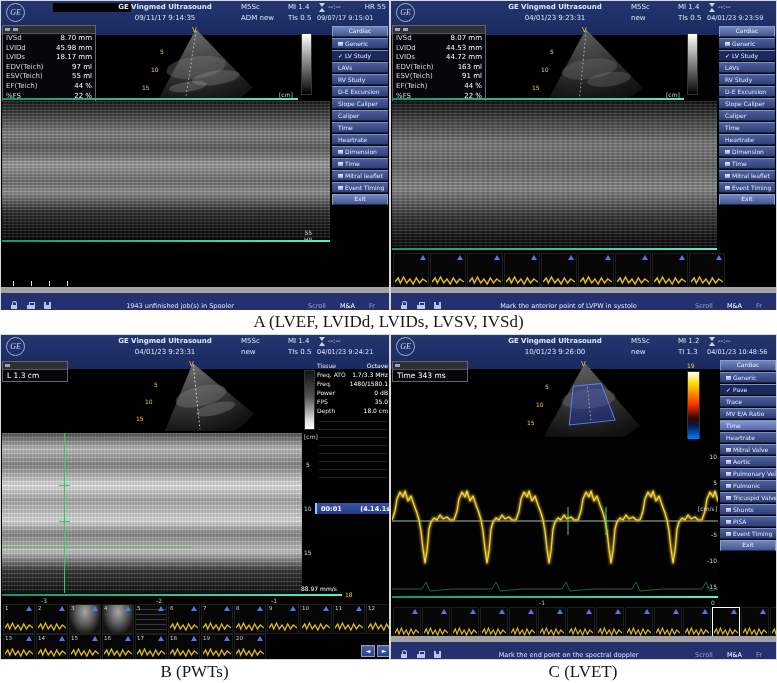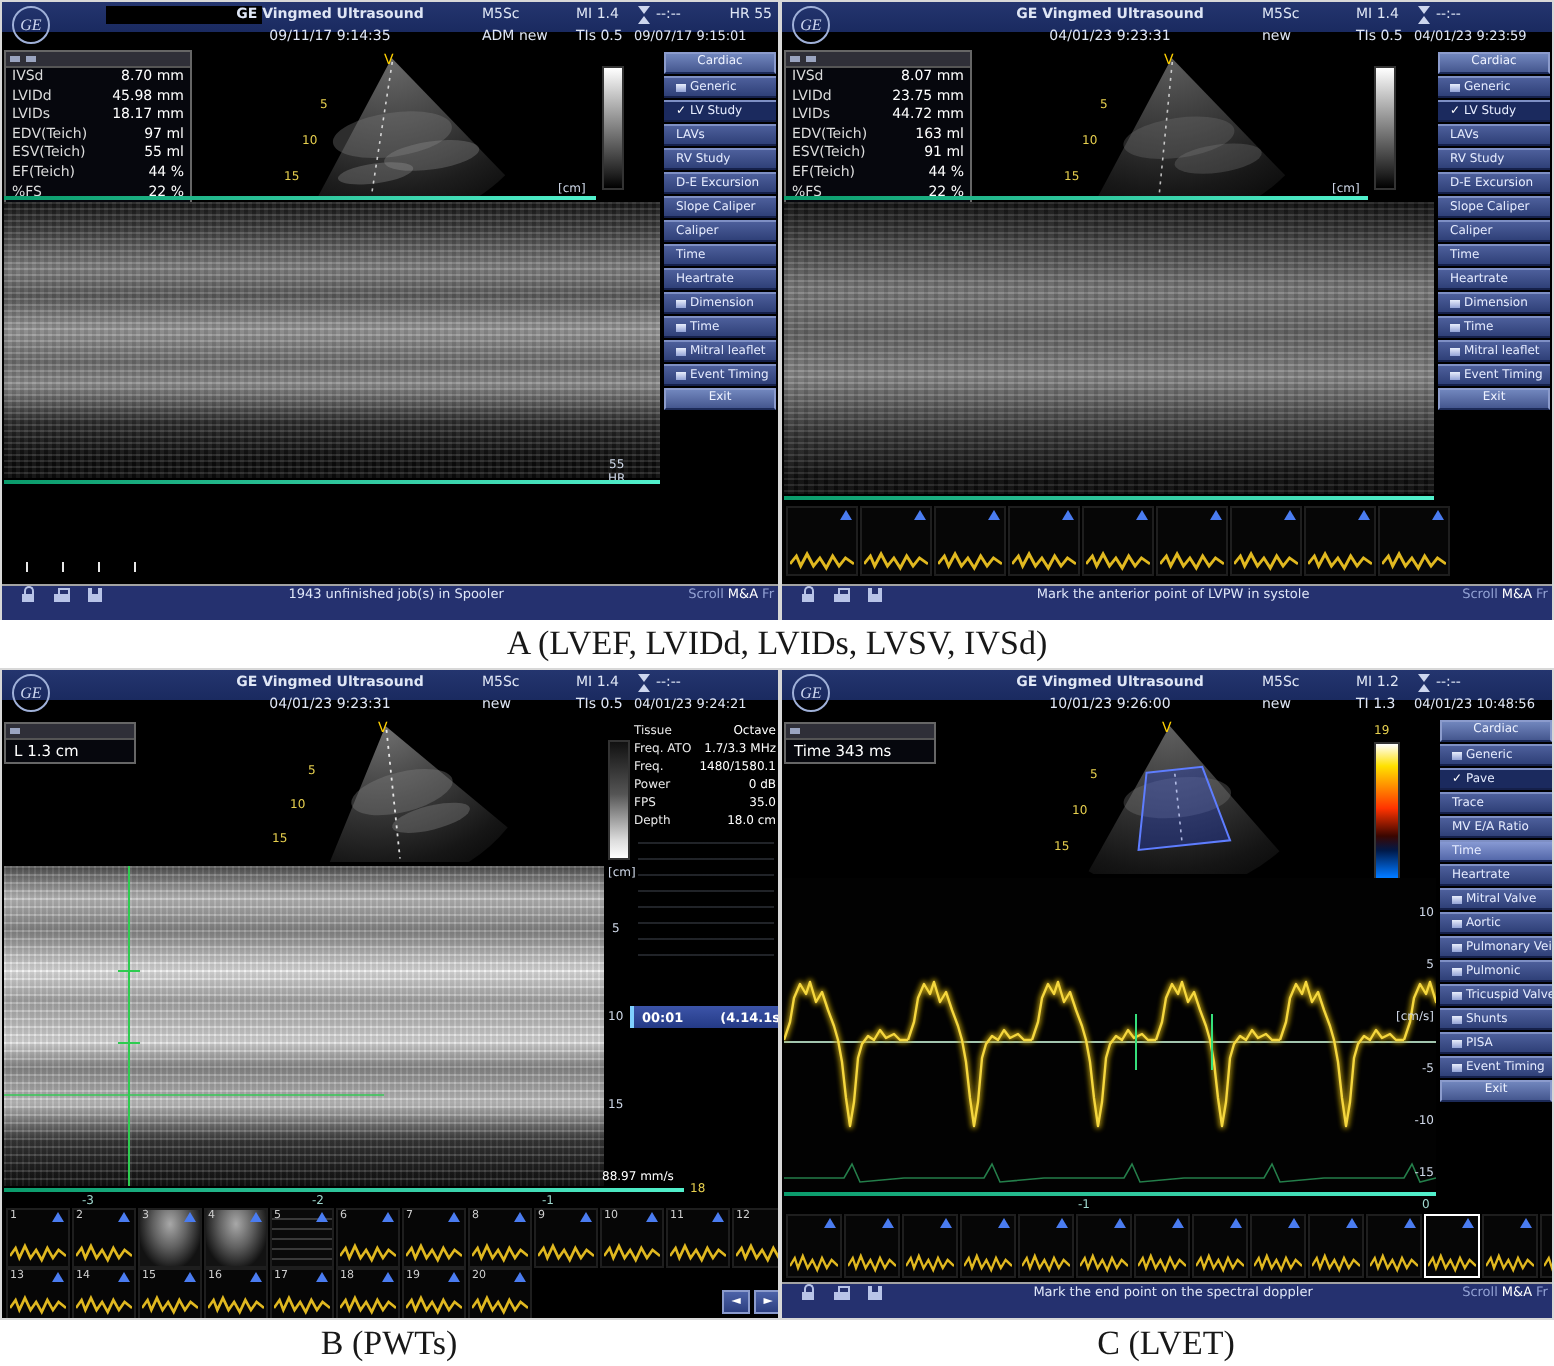--- a/index.html
+++ b/index.html
@@ -11,21 +11,21 @@
   #panel-a2{left:391px;top:1px;width:385px;height:309px;}
   #panel-b{left:1px;top:335px;width:388px;height:324px;}
   #panel-c{left:391px;top:335px;width:385px;height:324px;}
   .caption{position:absolute;background:#fff;color:#181818;text-align:center;
     font-family:"Liberation Serif",serif;font-size:17px;line-height:24px;}
   #cap-a{left:0;top:310px;width:777px;height:40px;}
   #cap-b{left:0;top:660px;width:389px;height:23px;}
   #cap-c{left:389px;top:660px;width:388px;height:23px;}
 
   
-  .hdr{position:absolute;left:0;top:0;right:0;height:15px;background:linear-gradient(180deg,#24356f,#1a2a60);
+  .hdr{position:absolute;left:0;top:0;right:0;height:34px;background:linear-gradient(180deg,#24356f,#1a2a60);
     color:#dfe6f5;font-size:7px;}
   .hdr span{position:absolute;white-space:nowrap;}
   .ge-logo{position:absolute;left:5px;top:2px;width:17px;height:17px;border:1px solid #9fb0d8;border-radius:50%;
     color:#cdd7f0;font-family:"Liberation Serif",serif;font-style:italic;font-size:8px;line-height:17px;text-align:center;}
   .h-brand{left:98px;top:2px;width:132px;text-align:center;font-weight:bold;}
   .h-dt{left:98px;top:13px;width:132px;text-align:center;}
   .h-probe{left:240px;top:2px;}
   .h-op{left:240px;top:13px;}
   .h-mi{left:287px;top:2px;}
   .h-ti{left:287px;top:13px;}
@@ -79,24 +79,24 @@
   .cbar.tvi{background:linear-gradient(180deg,#fff,#ffe100 12%,#ff3300 35%,#3a0600 50%,#001a4a 58%,#0077ff 72%,#00e8e0 86%,#13c33a);}
   .tline{position:absolute;height:2px;background:linear-gradient(90deg,#0a9a6a,#52f0cc);}
   .tick-lbl{position:absolute;color:#9fd9cf;font-size:6px;}
   .wlabel{position:absolute;color:#cfd8e8;font-size:6px;}
   .ylabel{position:absolute;color:#e6cf4e;font-size:6px;}
   .vline-g{position:absolute;width:1px;background:#2ecc50;}
   .hline-g{position:absolute;height:1px;background:#2ecc50;}
   .wtick{position:absolute;width:1px;height:5px;background:#e8e8e8;}
 
   
-  .status{position:absolute;left:0;right:0;height:17px;background:#25316f;border-top:1px solid #a3a3a3;
-    display:flex;align-items:flex-start;color:#dfe6f8;font-size:6.5px;}
+  .status{position:absolute;left:0;right:0;height:17px;background:#25316f;border-top:6px solid #a3a3a3;
+    display:flex;align-items:flex-end;color:#dfe6f8;font-size:6.5px;}
   .status .msg{margin:0 auto;}
-  .status .rlab{color:#93a2d4;margin-right:2px;}
+  .status .rlab{color:#93a2d4;margin-right:14px;}
   .status .rlab.on{color:#fff;}
   .ic{width:8px;height:9px;position:relative;display:inline-block;margin-left:9px;flex:none;}
   .ic-lock::before{content:"";position:absolute;left:1px;top:4px;width:6px;height:4px;background:#b8c4e8;}
   .ic-lock::after{content:"";position:absolute;left:2px;top:0;width:3px;height:4px;border:1px solid #b8c4e8;border-bottom:none;border-radius:3px 3px 0 0;}
   .ic-printer::before{content:"";position:absolute;left:0;top:4px;width:8px;height:4px;background:#b8c4e8;}
   .ic-printer::after{content:"";position:absolute;left:2px;top:1px;width:4px;height:3px;border:1px solid #b8c4e8;}
   .ic-disk::before{content:"";position:absolute;left:0;top:1px;width:7px;height:7px;background:#b8c4e8;}
   .ic-disk::after{content:"";position:absolute;left:2px;top:1px;width:3px;height:3px;background:#25316f;}
 
   
@@ -315,21 +315,21 @@
           <i></i>
         </div>
       <div>
 
       <div class="mrow">
             <span class="ml">IVSd</span>
             <span class="mv">8.07 mm</span>
           </div>
           <div class="mrow">
             <span class="ml">LVIDd</span>
-            <span class="mv">23.75 mm</span>
+            <span class="mv">44.53 mm</span>
           </div>
           <div class="mrow">
             <span class="ml">LVIDs</span>
             <span class="mv">44.72 mm</span>
           </div>
           <div class="mrow">
             <span class="ml">EDV(Teich)</span>
             <span class="mv">163 ml</span>
           </div>
           <div class="mrow">

